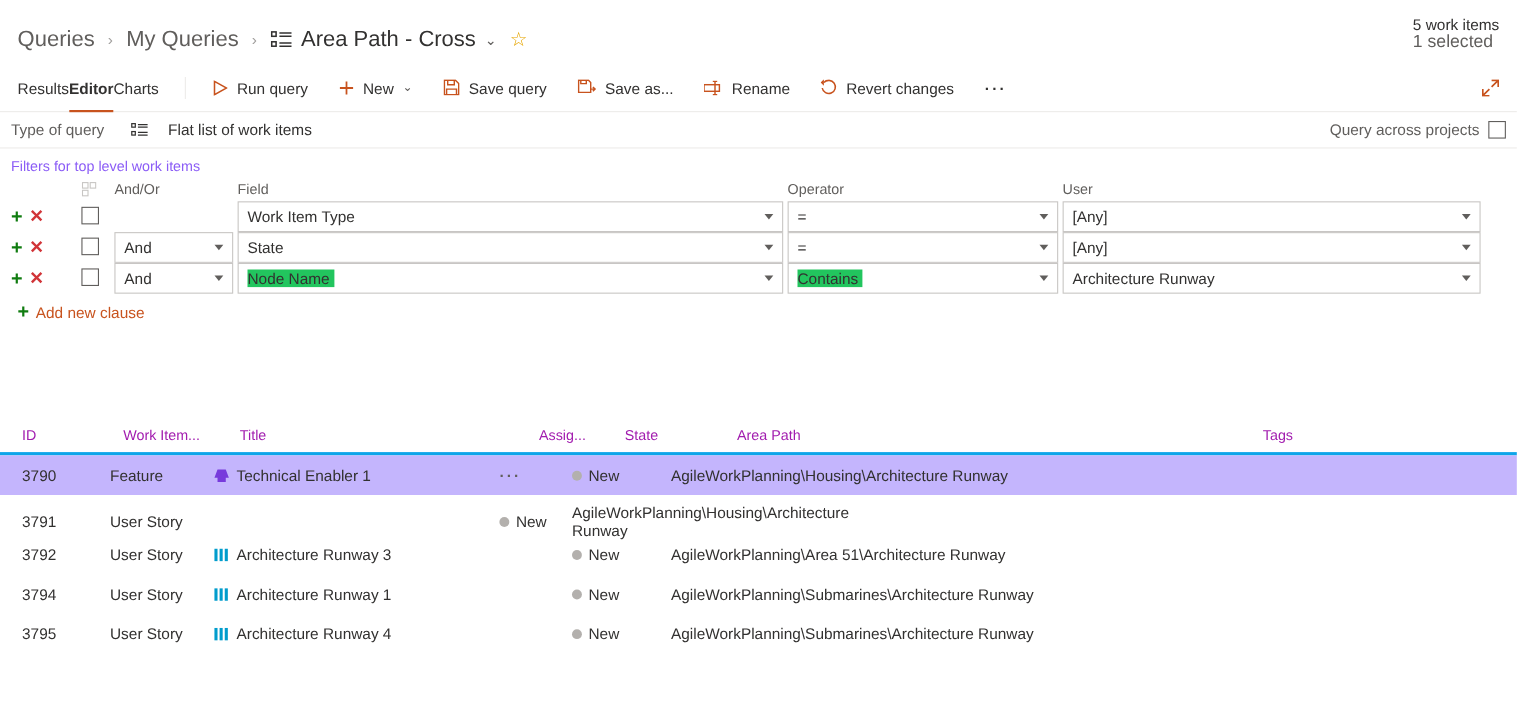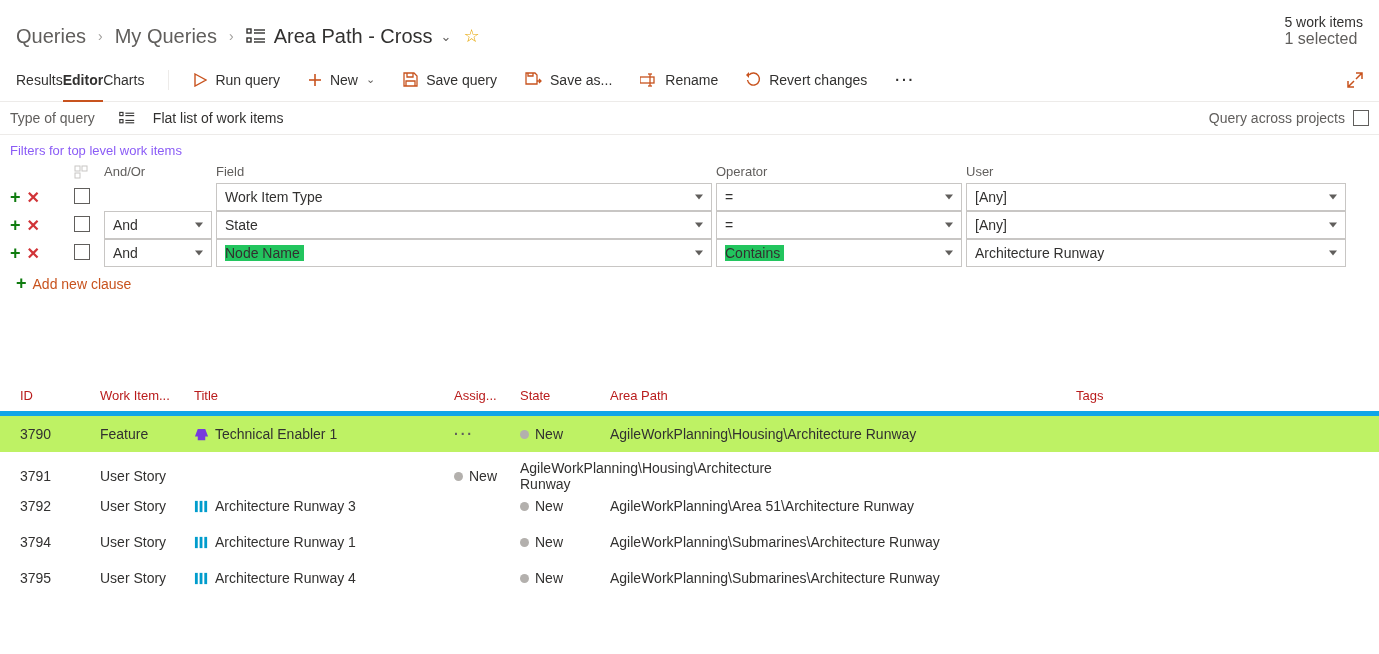--- a/index.html
+++ b/index.html
@@ -44,23 +44,23 @@
 .xred { color:#d13438; font-weight:bold; font-size:16px; cursor:pointer; }
 .sel { position:relative; border:1px solid #c8c6c4; height:28px; display:flex; align-items:center; padding:0 22px 0 8px; background:#fff; cursor:pointer; margin-right:4px; }
 .sel::after { content:""; position:absolute; right:8px; top:50%; width:0; height:0; border-left:4px solid transparent; border-right:4px solid transparent; border-top:5px solid #605e5c; transform:translateY(-50%); }
 .hl { background: #22c55e; display:inline-block; padding: 0 4px 0 0; }
 .add-clause { display:flex; align-items:center; gap:6px; padding: 6px 16px; color:#c8531e; cursor:pointer; }
 .add-clause .plus { color:#107c10; }
 
 
 .results { margin-top: 80px; }
 .thead, .trow { display:grid; grid-template-columns: 80px 94px 260px 66px 90px 466px 290px; align-items:center; padding: 8px 20px; }
-.thead { color:#b91c1c; border-bottom:5px solid #0ea5e9; font-size:13px; cursor:pointer; }
+.thead { color:#a21caf; border-bottom:3px solid #0ea5e9; font-size:13px; cursor:pointer;gap:12px; }
 .trow { border-bottom: 0; cursor:pointer; height:36px; }
-.trow.selected { background:#bef264; }
+.trow.selected { background:#c4b5fd; }
 .state-dot { width:9px; height:9px; border-radius:50%; background:#b3b0ad; display:inline-block; margin-right:6px; }
 .wi-ico { display:inline-flex; margin-right:6px; vertical-align:middle; }
 .wi-ico.feature { color:#773adc; }
 .wi-ico.story { color:#009ccc; }
 .cell-title { display:flex; align-items:center; }
 .cell-assign { color:#605e5c; font-weight:bold; letter-spacing:2px; }
 svg { display:block; }
 </style>
 </head>
 <body>

